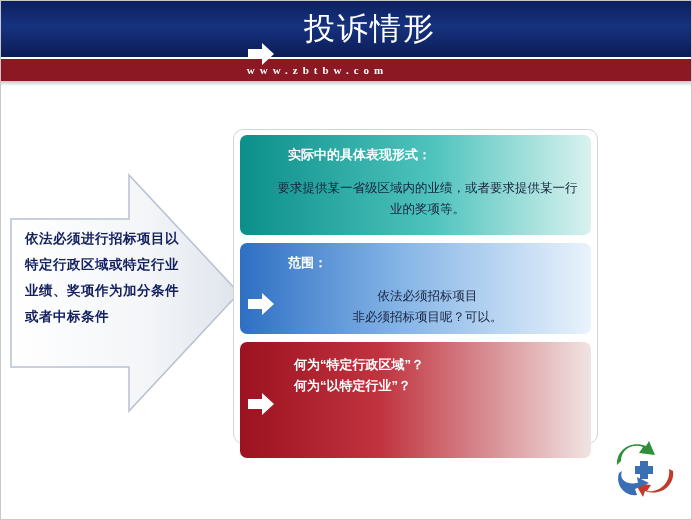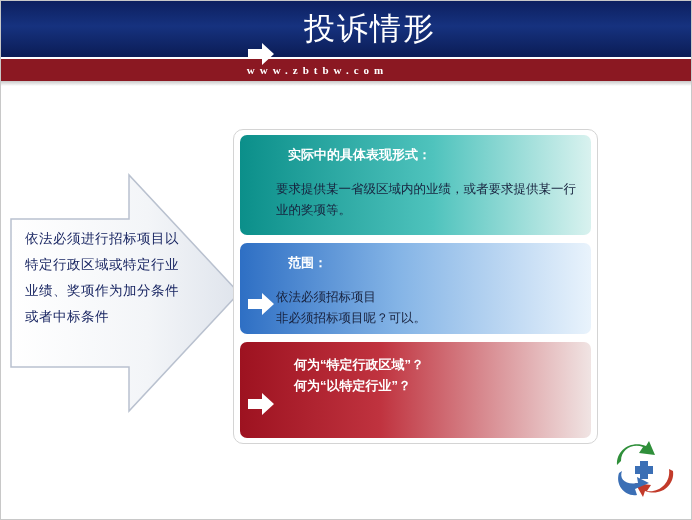--- a/index.html
+++ b/index.html
@@ -91,21 +91,21 @@
     width: 232px;
     height: 240px;
   }
   .arrow-text {
     position: absolute;
     left: 16px;
     top: 52px;
     width: 166px;
     color: #13205e;
     font-size: 13.5px;
-    font-weight: normal;
+    font-weight: bold;
     line-height: 26px;
     font-family: "DejaVu Serif", serif;
     letter-spacing: 0.5px;
   }
 
   
   .panel {
     position: absolute;
     left: 232px;
     top: 128px;
@@ -130,21 +130,21 @@
     background: linear-gradient(to right, #0b8f8a 0%, #4fc3bd 55%, #d9f2ef 100%);
   }
   .card-blue {
     top: 242px;
     height: 91px;
     background: linear-gradient(to right, #2e6fc4 0%, #84b4e6 45%, #e9f3fc 100%);
     padding-left: 40px;
   }
   .card-red {
     top: 341px;
-    height: 96px;
+    height: 116px;
     background: linear-gradient(to right, #9d1220 0%, #c0333f 40%, #f0e4e3 100%);
   }
   .card-title {
     position: absolute;
     left: 36px;
     top: 9px;
     right: 10px;
     color: #ffffff;
     font-size: 13px;
     font-weight: bold;
@@ -152,21 +152,22 @@
     font-family: "Liberation Sans", sans-serif;
     margin-left: 12px;
   }
   .card-body {
     position: absolute;
     left: 36px;
     right: 12px;
     color: #17213d;
     font-size: 12.5px;
     line-height: 21px;
-    font-family: Liberation Sans, sans-serif;
+    font-family: Liberation Mono, monospace;
+    text-align: center;
   }
   .teal-body { top: 44px; }
   .blue-body { top: 44px; }
 
   .card-arrow {
     position: absolute;
     left: 8px;
     width: 26px;
     height: 22px;
   }

